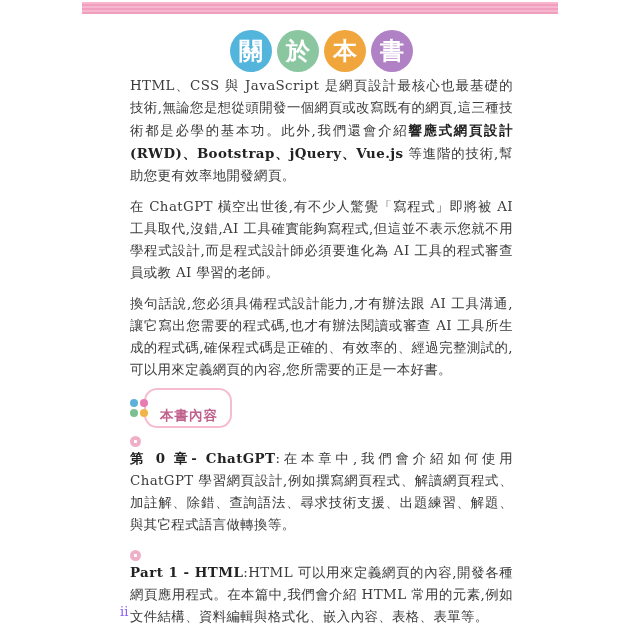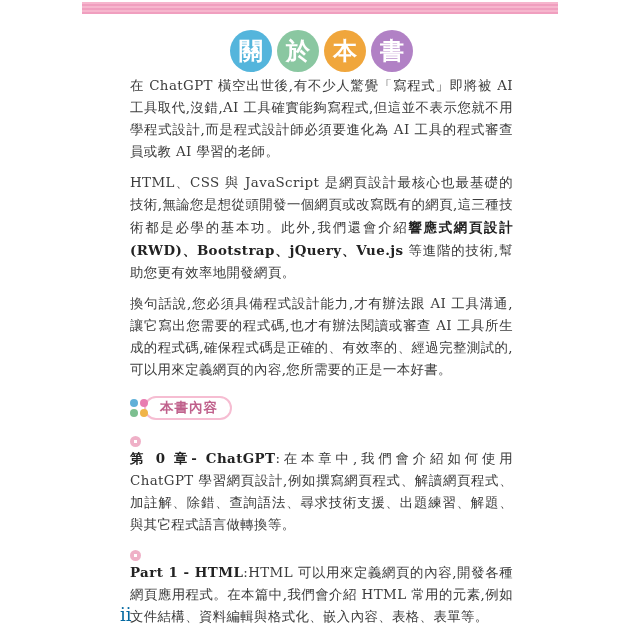--- a/index.html
+++ b/index.html
@@ -27,59 +27,59 @@
     margin:0 0 9px 0;
     font-size:13.4px;line-height:22px;letter-spacing:0.4px;
     color:#3b3b3b;text-align:justify;
   }
   .b{font-weight:bold;color:#222;}
 
   .section-head{display:flex;align-items:center;margin:14px 0 10px 0;height:26px;}
   .dots{display:grid;grid-template-columns:8px 8px;grid-gap:2px;margin-right:-4px;position:relative;z-index:2;}
   .dots span{width:8px;height:8px;border-radius:50%;}
   .section-pill{
-    border:2px solid #f6bdd2;border-radius:13px;padding:1px 12px 1px 14px;
+    border:2px solid #f6bdd2;border-radius:13px;padding:17px 12px 1px 14px;
     color:#c0618c;font-weight:bold;font-size:13.5px;letter-spacing:1px;
     background:#fff;
   }
 
   ul.bullets{list-style:none;margin:0;padding:0;}
   ul.bullets li{display:flex;margin-bottom:9px;flex-direction:column;}
   .flower-icon{
     flex:0 0 11px;width:11px;height:11px;border-radius:50%;margin:5px 8px 0 0;
     background:radial-gradient(circle at 50% 50%, #ffffff 0 1.6px, #efb0c7 1.7px 5.5px);
   }
   .bullet-text{
     font-size:13.4px;line-height:22px;letter-spacing:0.4px;
     color:#3b3b3b;text-align:justify;
   }
 
   .page-number{
     position:absolute;left:120px;top:604px;
-    font-size:18px;color:#0369a1;
+    font-size:13px;color:#8b5cf6;
   }
 </style>
 </head>
 <body>
 
 <div class="page">
 
   <div class="top-band"></div>
 
   <div class="content">
 
     <div class="badges">
       <div class="badge" style="background: rgb(84, 181, 220);">關</div>
       <div class="badge" style="background: rgb(138, 199, 161);">於</div>
       <div class="badge" style="background: rgb(240, 166, 60);">本</div>
       <div class="badge" style="background: rgb(177, 129, 197);">書</div>
     </div>
 
+    <p class="para"><span>HTML、CSS 與 JavaScript 是網頁設計最核心也最基礎的技術,無論您是想從頭開發一個網頁或改寫既有的網頁,這三種技術都是必學的基本功。此外,我們還會介紹</span><span class="b">響應式網頁設計 (RWD)、Bootstrap、jQuery、Vue.js</span><span> 等進階的技術,幫助您更有效率地開發網頁。</span></p>
     <p class="para"><span>在 ChatGPT 橫空出世後,有不少人驚覺「寫程式」即將被 AI 工具取代,沒錯,AI 工具確實能夠寫程式,但這並不表示您就不用學程式設計,而是程式設計師必須要進化為 AI 工具的程式審查員或教 AI 學習的老師。</span></p>
-    <p class="para"><span>HTML、CSS 與 JavaScript 是網頁設計最核心也最基礎的技術,無論您是想從頭開發一個網頁或改寫既有的網頁,這三種技術都是必學的基本功。此外,我們還會介紹</span><span class="b">響應式網頁設計 (RWD)、Bootstrap、jQuery、Vue.js</span><span> 等進階的技術,幫助您更有效率地開發網頁。</span></p>
     <p class="para"><span>換句話說,您必須具備程式設計能力,才有辦法跟 AI 工具溝通,讓它寫出您需要的程式碼,也才有辦法閱讀或審查 AI 工具所生成的程式碼,確保程式碼是正確的、有效率的、經過完整測試的,可以用來定義網頁的內容,您所需要的正是一本好書。</span></p>
 
     <div class="section-head">
       <div class="dots">
         <span style="background: rgb(95, 176, 216);"></span>
         <span style="background: rgb(232, 124, 177);"></span>
         <span style="background: rgb(124, 191, 144);"></span>
         <span style="background: rgb(240, 180, 73);"></span>
       </div>
       <div class="section-pill">本書內容</div>

